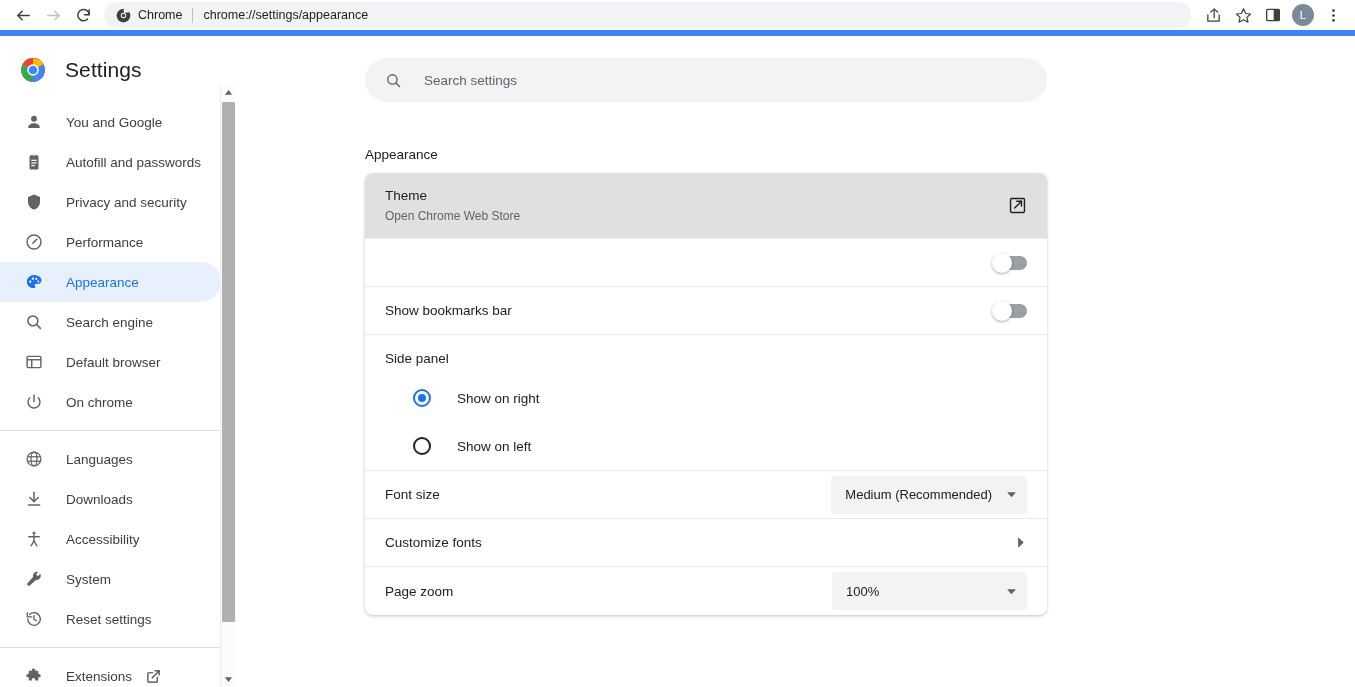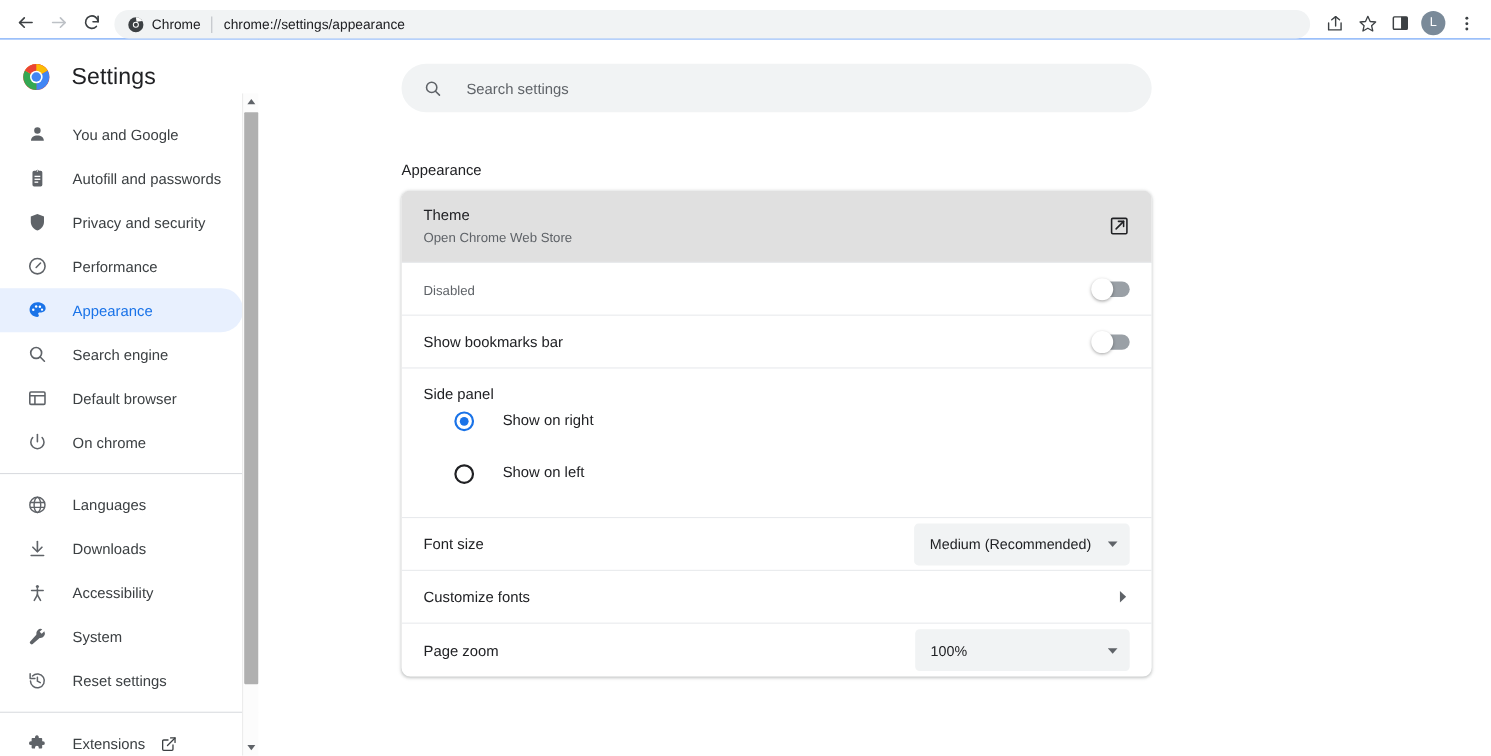--- a/index.html
+++ b/index.html
@@ -8,23 +8,23 @@
     background: #ffffff;
     font-family: "Liberation Sans", sans-serif;
     overflow: hidden;
   }
 
   
   .browser-bar {
     height: 36px;
     background: #ffffff;
     display: flex;
-    align-items: flex-end;
+    align-items: center;
     padding: 0 8px;
-    border-bottom: 1px solid #3b82f6;
+    border-bottom: 6px solid #3b82f6;
     position: relative;
   }
   .nav-btn {
     width: 30px; height: 30px;
     display: flex; align-items: center; justify-content: center;
     border-radius: 50%;
     flex: 0 0 auto;
     color: #3c4043;
   }
   .nav-btn.disabled { color: #bdc1c6; }
@@ -244,21 +244,21 @@
     background: #ffffff;
     top: -3px; left: -1px;
     box-shadow: 0 1px 3px rgba(0,0,0,0.35);
   }
 
   
   .sidepanel-block { display: block; padding: 0 20px; border-bottom: 1px solid #e8eaed; }
   .sp-label { font-size: 13.5px; color: #202124; padding: 16px 0 8px 0; }
   .radio-row {
     display: flex;
-    align-items: flex-start;
+    align-items: center;
     height: 48px;
     padding-left: 28px;
     cursor: pointer;
   }
   .radio {
     width: 18px; height: 18px;
     border-radius: 50%;
     border: 2px solid #202124;
     flex: 0 0 auto;
     position: relative;
@@ -586,21 +586,20 @@
           <svg width="19" height="19" viewBox="0 0 24 24" fill="none" stroke="currentColor" stroke-width="1.8" stroke-linecap="round" stroke-linejoin="round">
               <rect x="3.2" y="3.2" width="17.6" height="17.6" rx="1.4"></rect>
               <polyline points="11,6.6 17,6.6 17,12.6"></polyline>
               <line x1="8.4" y1="15.2" x2="17" y2="6.6"></line>
             </svg>
         </span>
       </div>
 
       <div class="row">
         <div class="row-texts">
-          <div class="row-sub">Disabled</div>
         </div>
         <div class="toggle">
           <div class="knob"></div>
         </div>
       </div>
 
       <div class="row">
         <div class="row-texts">
           <div class="row-title">Show bookmarks bar</div>
         </div>

